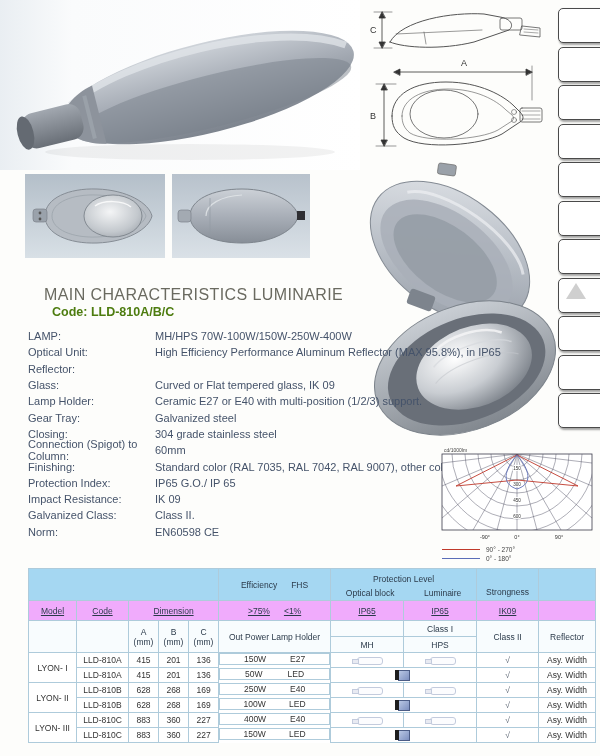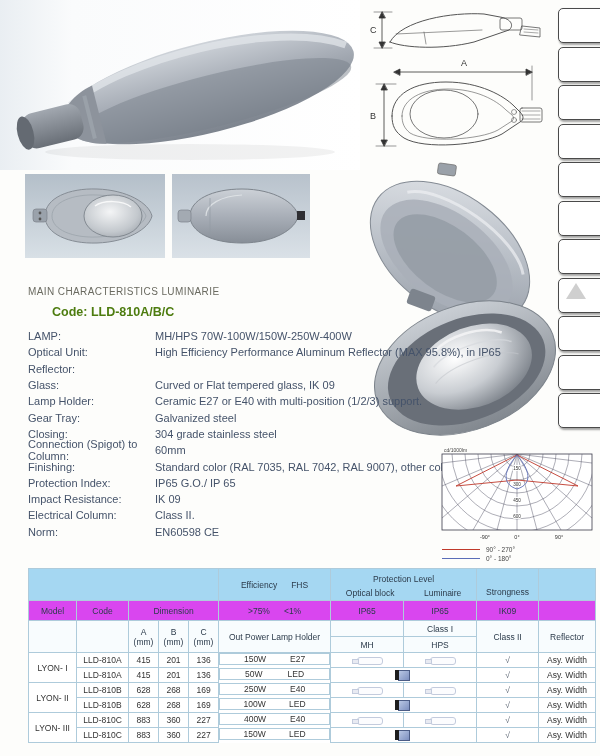--- a/index.html
+++ b/index.html
@@ -32,39 +32,39 @@
   .cert-sm2{font-size:5px;color:#111;margin-top:1px;letter-spacing:0.3px;}
   .lens{width:24px;height:4px;border-radius:50%;background:linear-gradient(#eee,#aaa);border:0.5px solid #888;margin:1px 0;}
   .sq-outer{width:16px;height:16px;border:2px solid #111;display:flex;align-items:center;justify-content:center;}
   .sq-inner{width:7px;height:7px;border:2px solid #111;}
   .fhs-tri{position:absolute;left:7px;top:4px;width:0;height:0;border-left:10px solid transparent;border-right:10px solid transparent;border-bottom:16px solid #cfcfcf;}
   .fhs-txt{position:relative;font-weight:bold;font-size:7px;color:#7a7a7a;}
   .fhs-pct{position:relative;font-size:6px;color:#555;font-weight:bold;}
   .eco-leaf{position:absolute;right:4px;top:5px;width:9px;height:9px;background:#111;border-radius:0 70% 0 70%;}
   .hand-dot{position:absolute;right:4px;top:4px;width:9px;height:9px;background:#111;border-radius:50% 50% 30% 30%;}
   
-  .sec-title{left:28px;top:286px;font-size:10px;color:#6a6a60;letter-spacing:0.4px;}
+  .sec-title{left:44px;top:286px;font-size:16px;color:#6a6a60;letter-spacing:0.4px;}
   .sec-code{left:28px;top:305px;font-size:12.5px;font-weight:bold;color:#4d7c0f;margin-left:24px;}
   .specs{left:28px;top:328px;width:430px;}
   .spec-row{display:flex;height:16.3px;align-items:center;font-size:11px;}
   .spec-label{width:127px;flex:none;color:#45536a;}
   .spec-value{white-space:nowrap;color:#45536a;}
   
   .polar{left:440px;top:446px;width:156px;height:96px;}
   .polar-legend{left:442px;top:545px;width:120px;font-size:6.5px;color:#444;}
   .leg-row{display:flex;align-items:center;height:9px;}
   .leg-line{width:38px;height:0;border-top:1.5px solid;margin-right:6px;}
   
   .tbl-wrap{left:28px;top:568px;width:567px;}
   table.spec-table{border-collapse:collapse;table-layout:fixed;width:567px;
     font-size:8.5px;color:#2b3a4a;}
   table.spec-table td{border:1px solid #aecbdb;text-align:center;vertical-align:middle;
     padding:0;overflow:hidden;white-space:nowrap;}
   td.b1{background:#a5d7f2;}
-  td.b2{background:#d946ef;}
+  td.b2{background:#f0abfc;text-decoration:underline;}
   td.wh{background:#f8fcfe;}
   tr.r1{height:30px;} tr.r2{height:20px;} tr.r3{height:16px;}
   tr.dr{height:15px;background:#fff;color:#333;}
   .cell-gap span{margin:0 7px;}
   .stack-top{font-size:8.5px;margin-top:2px;}
   .stack-bot{display:flex;justify-content:space-around;margin-top:4px;font-size:8.5px;}
   .strong-cell{display:flex;flex-direction:column;justify-content:flex-end;height:28px;padding-bottom:3px;}
   .pw{display:flex;justify-content:space-evenly;align-items:center;}
   .lamp-icon{display:inline-block;width:24px;height:6px;border:1px solid #c3cbdd;border-radius:3px;background:#fcfcfe;position:relative;vertical-align:middle;margin-left:6px;}
   .lamp-icon::before{content:"";position:absolute;left:-6px;top:1px;width:5px;height:3px;border:1px solid #c3cbdd;background:#e8eaf2;}
@@ -338,21 +338,21 @@
     </div>
   <div class="spec-row">
       <span class="spec-label">Protection Index:</span>
       <span class="spec-value">IP65 G.O./ IP 65</span>
     </div>
   <div class="spec-row">
       <span class="spec-label">Impact Resistance:</span>
       <span class="spec-value">IK 09</span>
     </div>
   <div class="spec-row">
-      <span class="spec-label">Electrical Column:</span>
+      <span class="spec-label">Galvanized Class:</span>
       <span class="spec-value">Class II.</span>
     </div>
   <div class="spec-row">
       <span class="spec-label">Norm:</span>
       <span class="spec-value">EN60598 CE</span>
     </div>
 </div>
 
 <div class="abs polar">
   <svg width="156" height="96" viewBox="0 0 156 96">

